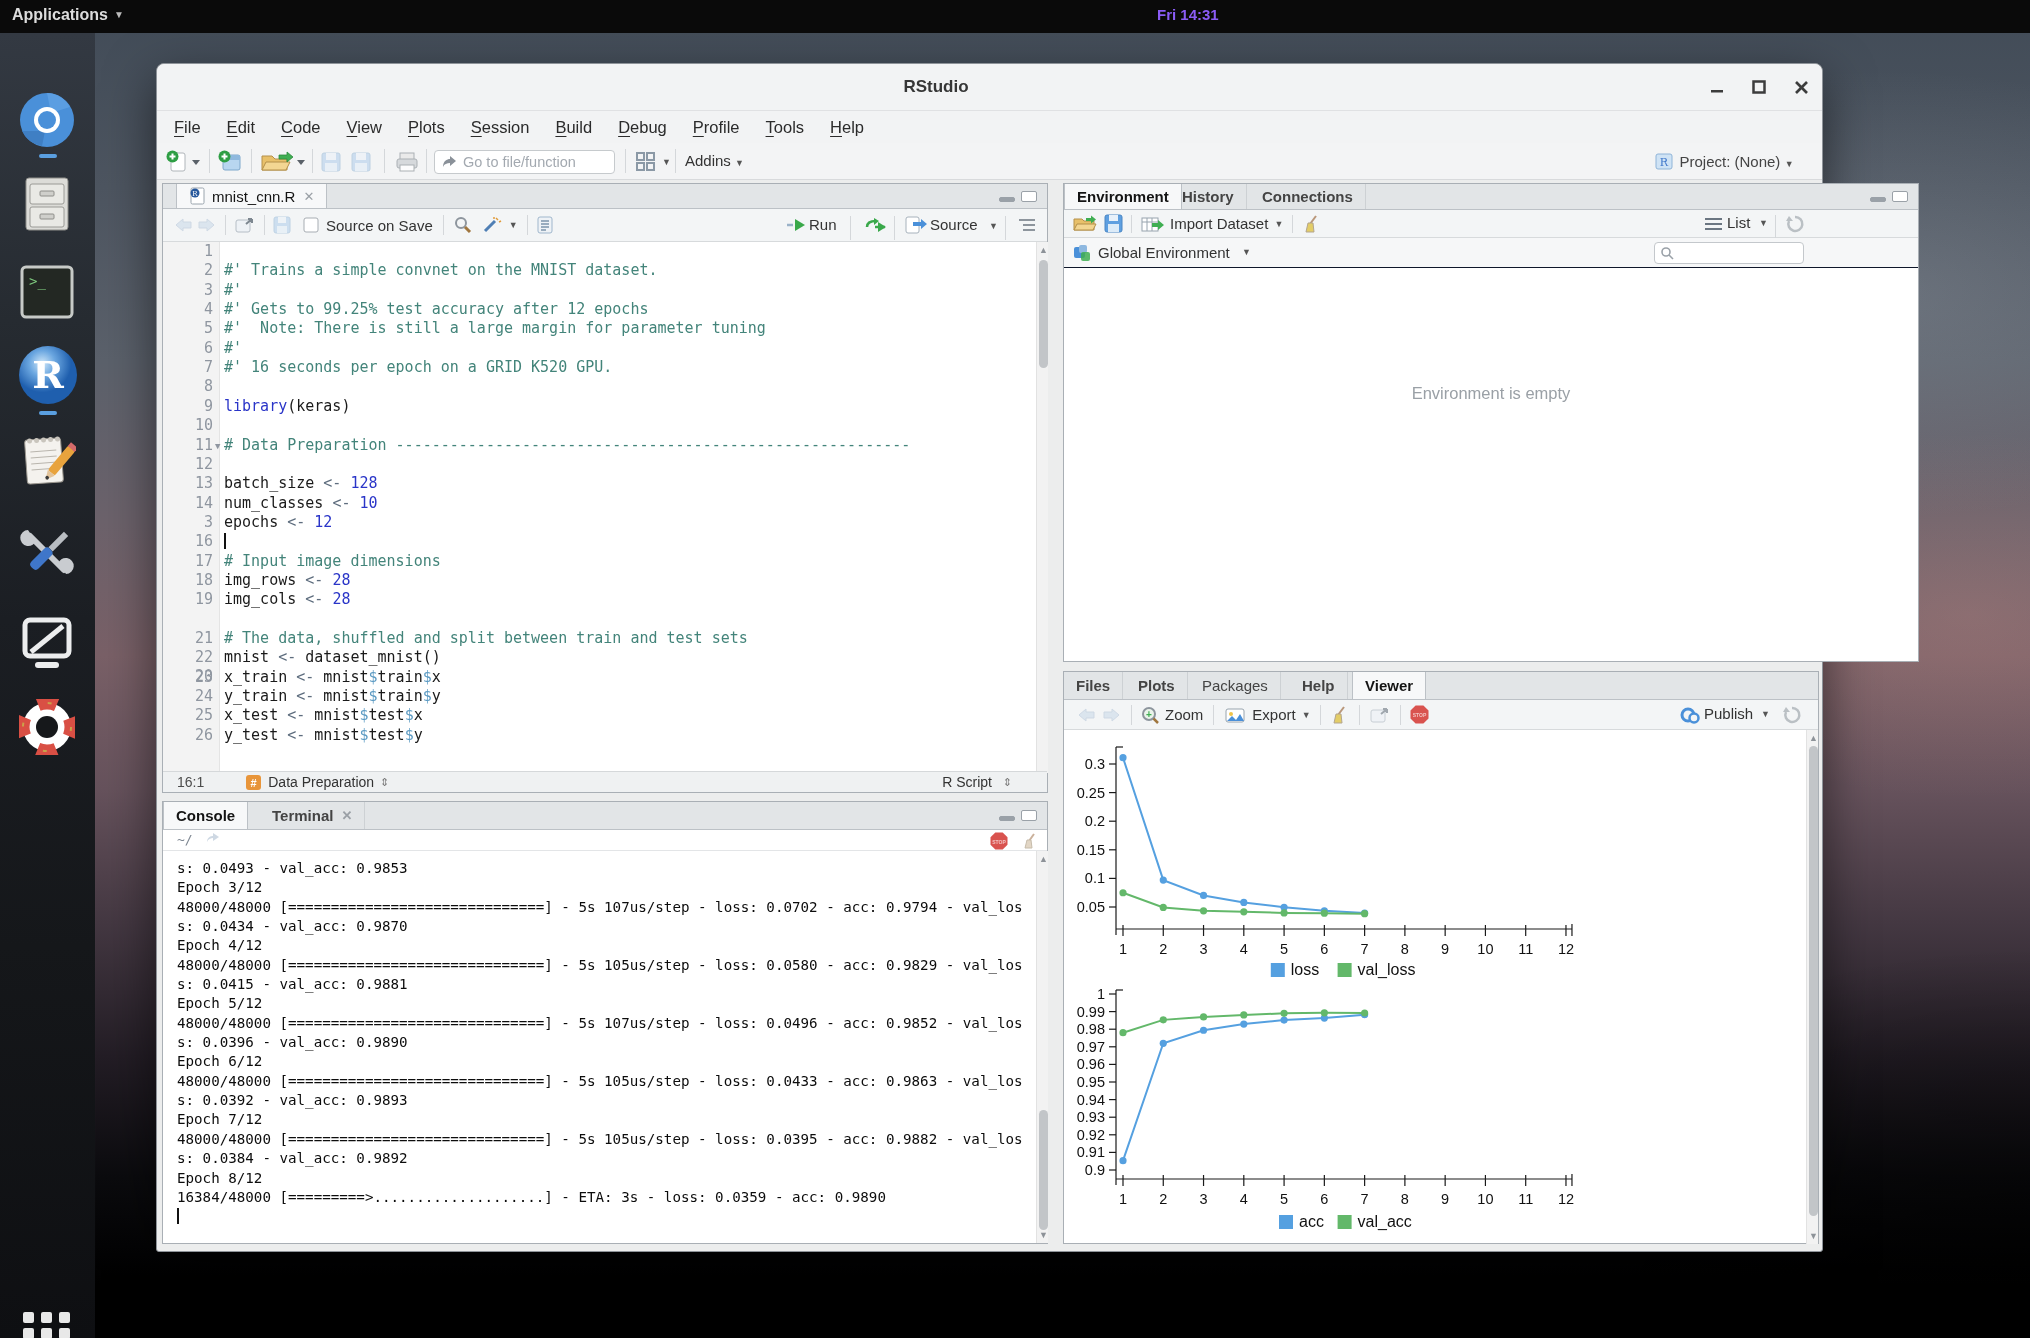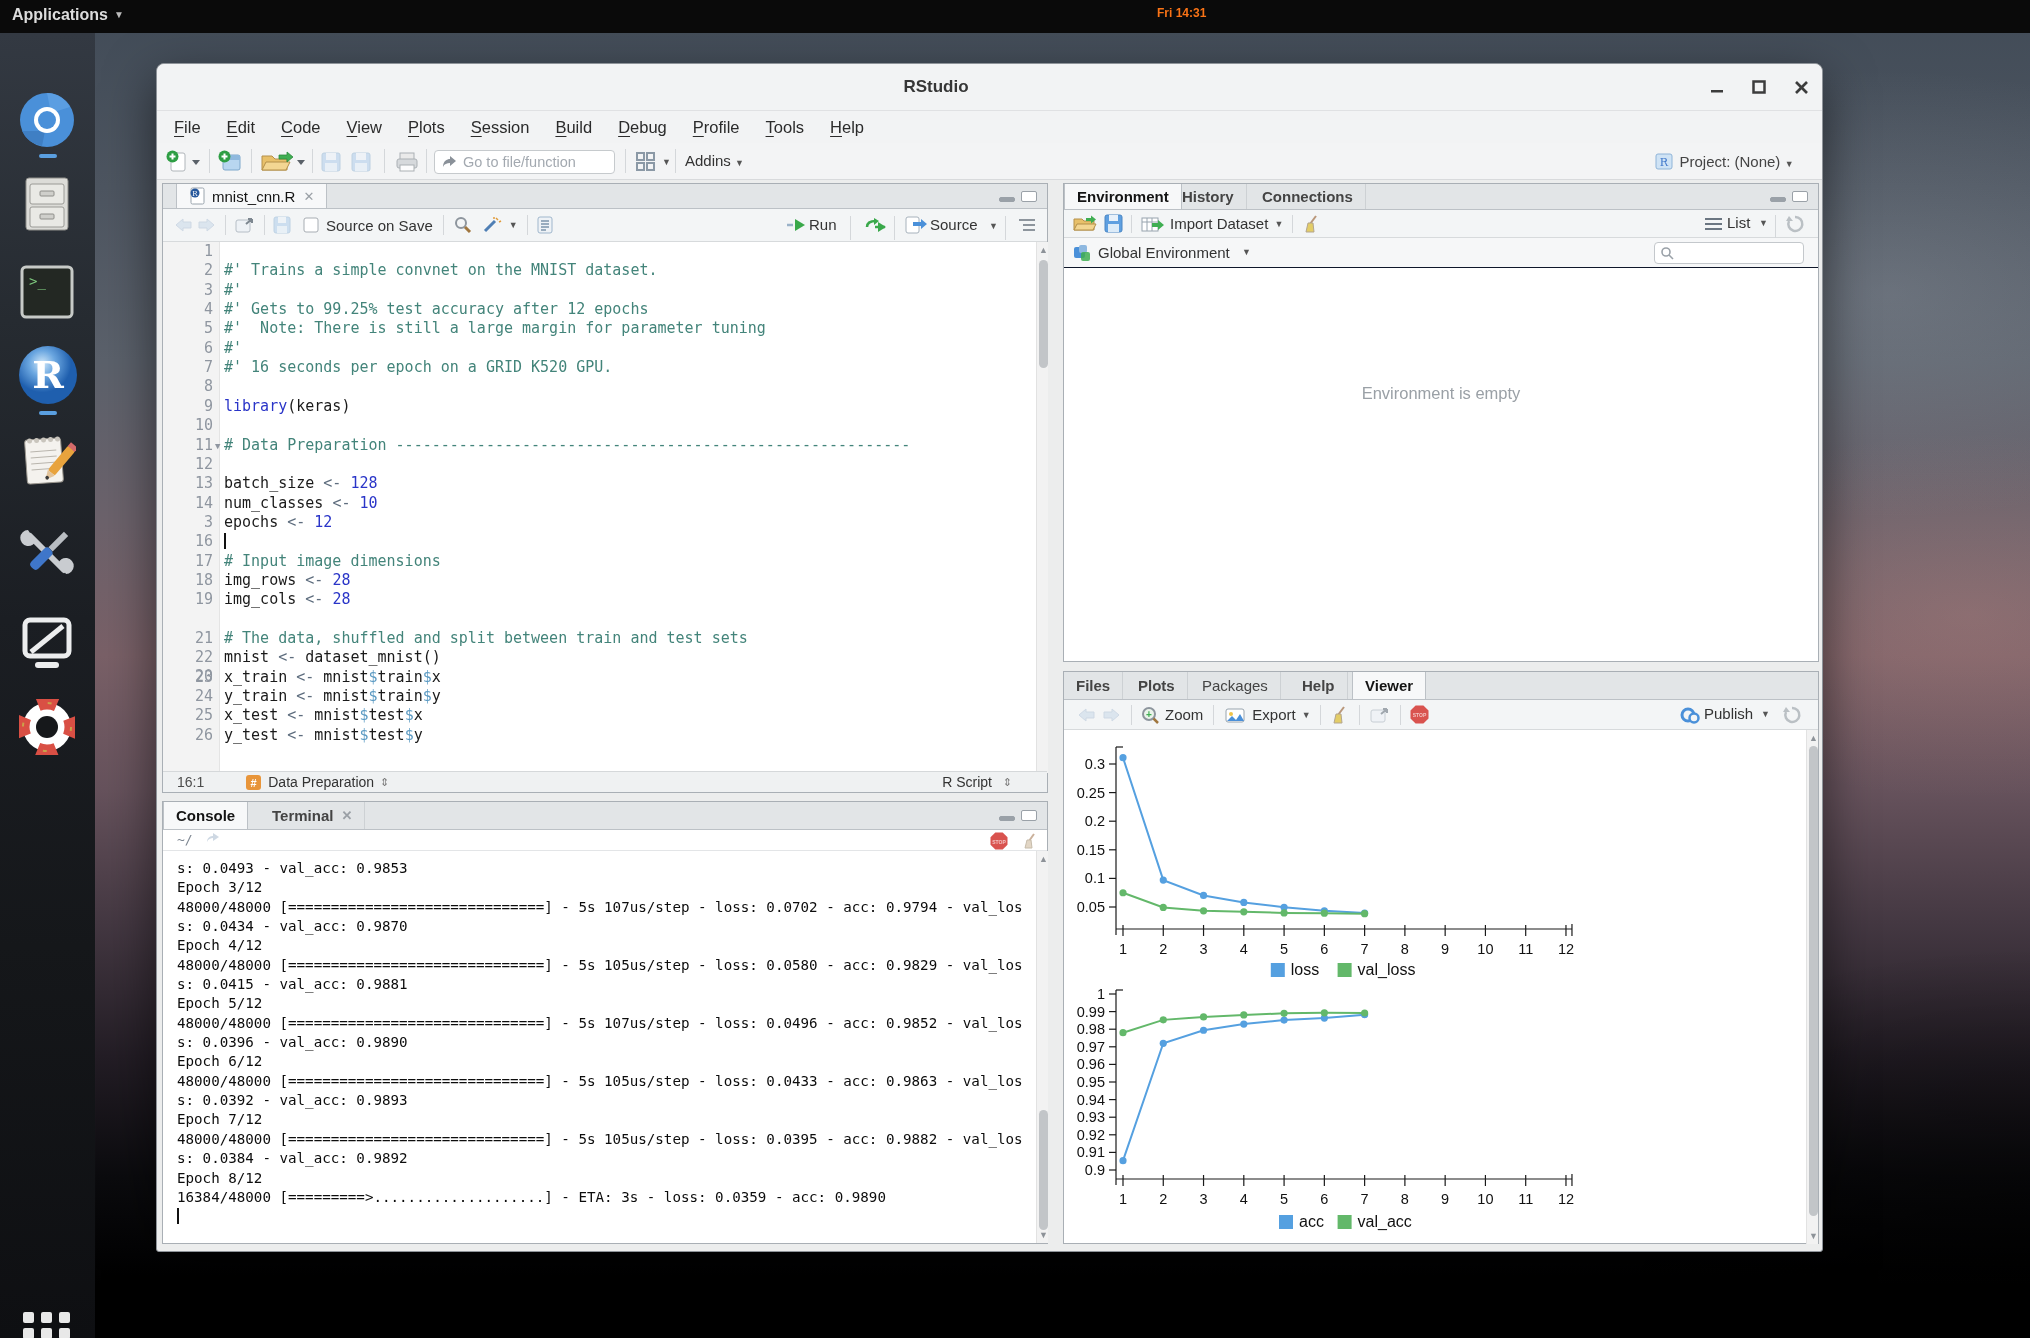--- a/index.html
+++ b/index.html
@@ -7,21 +7,21 @@
 .abs{position:absolute}
 #scene{position:relative;width:2030px;height:1338px;overflow:hidden;
  background:
   radial-gradient(ellipse 900px 600px at 100% 100%, rgba(0,0,0,.8), transparent 65%),
   radial-gradient(ellipse 620px 320px at 93% 22%, rgba(170,178,188,.25), transparent 70%),
   radial-gradient(ellipse 520px 260px at 97% 46%, rgba(210,150,140,.25), transparent 70%),
   linear-gradient(180deg,#414b57 0%,#4d5560 14%,#5b616b 27%,#6c626b 39%,#796067 49%,#66525c 59%,#443842 69%,#231d25 79%,#0b0b0e 88%,#000 96%);}
 .topbar{position:absolute;left:0;top:0;width:2030px;height:33px;background:#0a0a0a;color:#e6e6e6;z-index:50}
 .appmenu{position:absolute;left:12px;top:6px;font-size:16px;font-weight:bold;color:#ddd}
 .appmenu .car{font-size:10px;vertical-align:2px;margin-left:6px;color:#bbb}
-.clock{position:absolute;left:1157px;top:6px;font-size:12px;font-weight:bold;color:#f97316}
+.clock{position:absolute;left:1157px;top:6px;font-size:15px;font-weight:bold;color:#8b5cf6}
 .dock{position:absolute;left:0;top:33px;width:95px;height:1305px;z-index:40;
  background:linear-gradient(180deg,#333942 0%,#262b31 22%,#1b1e23 45%,#15171a 70%,#0e0f12 100%)}
 .dockicon{position:absolute;left:17px;width:60px;display:flex;justify-content:center}
 .runline{position:absolute;left:39px;width:18px;height:4px;border-radius:2px;background:#5a9fe0}
 .win{position:absolute;left:156px;top:63px;width:1667px;height:1189px;background:#eceded;border:1px solid #8e9399;border-radius:8px 8px 3px 3px;box-shadow:0 18px 50px rgba(0,0,0,.55);z-index:10}
 .titlebar{position:absolute;left:0;top:0;width:100%;height:47px;background:#f2f3f4;border-radius:8px 8px 0 0;border-bottom:1px solid #e0e1e3}
 .wintitle{position:absolute;left:709px;top:13px;width:140px;text-align:center;font-size:17px;font-weight:bold;color:#363636}
 .winbtn{position:absolute;top:8px;width:30px;height:30px;display:flex;align-items:center;justify-content:center;color:#3a3a3a}
 .menubar{position:absolute;left:0;top:47px;width:100%;height:32px;background:#f2f3f4;display:flex;align-items:center;padding-left:4px}
 .menu-item{padding:0 13px;font-size:16.5px;color:#2b2b2b}
@@ -507,21 +507,21 @@
           <div class="console-line">16384/48000 [=========&gt;....................] - ETA: 3s - loss: 0.0359 - acc: 0.9890</div>
           <div class="console-line"><span class="caret"></span></div>
         </div>
       <div class="sb" style="left:873px;top:49px;width:12px;height:392px">
         <div class="sbarr" style="top:3px">▲</div>
         <div class="sbthumb" style="top:259px;height:120px"></div>
         <div class="sbarr" style="bottom:3px">▼</div>
       </div>
     </div>
 
-    <div class="pane" style="left:906px;top:119px;width:756px;height:479px">
+    <div class="pane" style="left:906px;top:119px;width:856px;height:479px">
       <div class="tabstrip" style="height:26px">
         <div class="tab active" style="left:0px;font-weight:bold">
             <span>Environment</span>
           </div>
         <div class="tab" style="left:106px;font-weight:bold;color:#444">
             <span>History</span>
           </div>
         <div class="tab" style="left:186px;font-weight:bold;color:#444">
             <span>Connections</span>
           </div>

